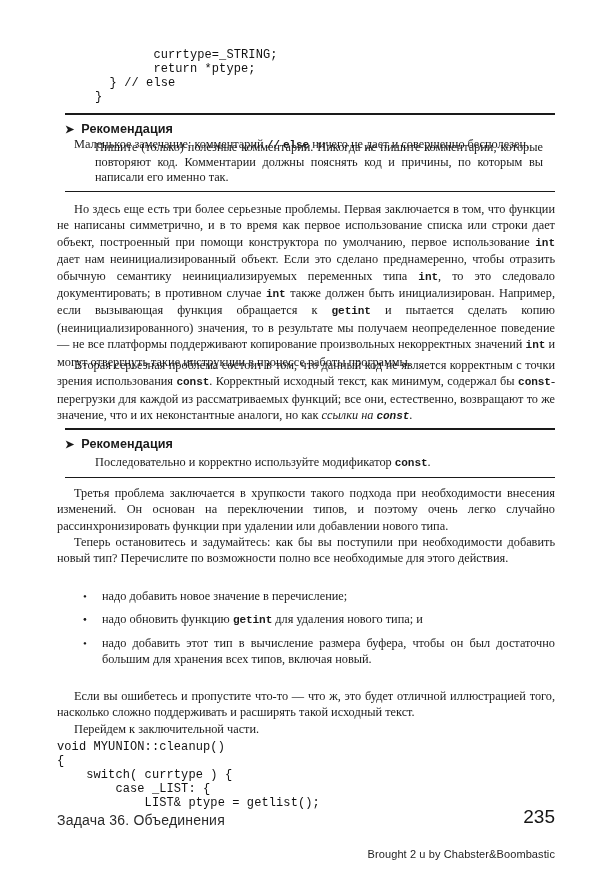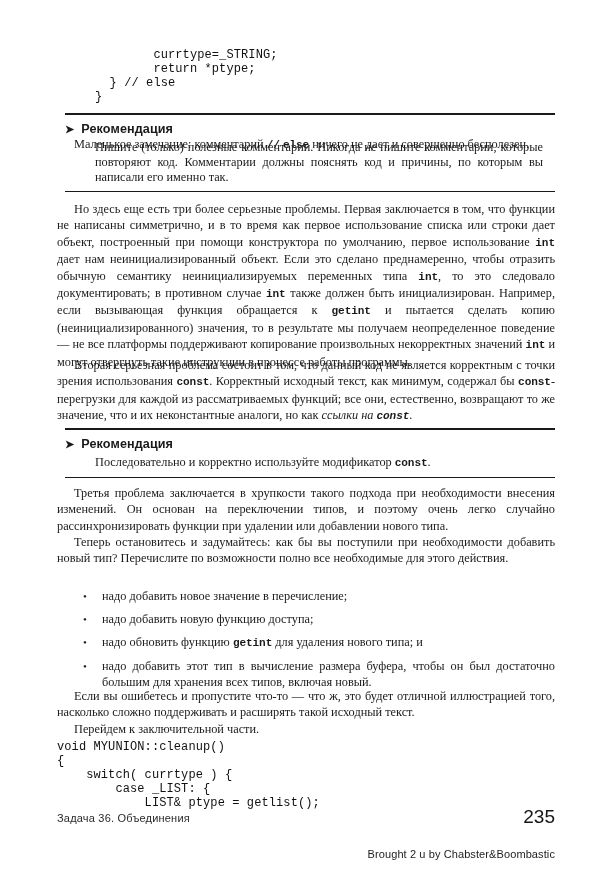--- a/index.html
+++ b/index.html
@@ -132,21 +132,21 @@
     font-size: 11px;
     line-height: 16.4px;
   }
 
   
   .footer-left {
     position: absolute;
     left: 57px;
     top: 812px;
     font-family: "Liberation Sans", sans-serif;
-    font-size: 11px;
+    font-size: 14px;
     color: #2a2a2a;
     letter-spacing: 0.2px;
   }
   .footer-page {
     position: absolute;
     right: 45px;
     top: 806px;
     font-family: "Liberation Sans", sans-serif;
     font-size: 19px;
     font-weight: normal;
@@ -222,21 +222,20 @@
   </div>
 
 
   <div class="bullets" style="top:588px;">
     <div class="bi">
       <span class="dot">•</span>
       <span>надо добавить новое значение в перечисление;</span>
     </div>
     <div class="bi">
       <span class="dot">•</span>
-      <span>надо добавить новую функцию доступа;</span>
     </div>
     <div class="bi">
       <span class="dot">•</span>
       <span>надо обновить функцию </span><code class="mono">getint</code><span> для удаления нового типа; и</span>
     </div>
     <div class="bi">
       <span class="dot">•</span>
       <span>надо добавить этот тип в вычисление размера буфера, чтобы он был достаточно большим для хранения всех типов, включая новый.</span>
     </div>
   </div>

